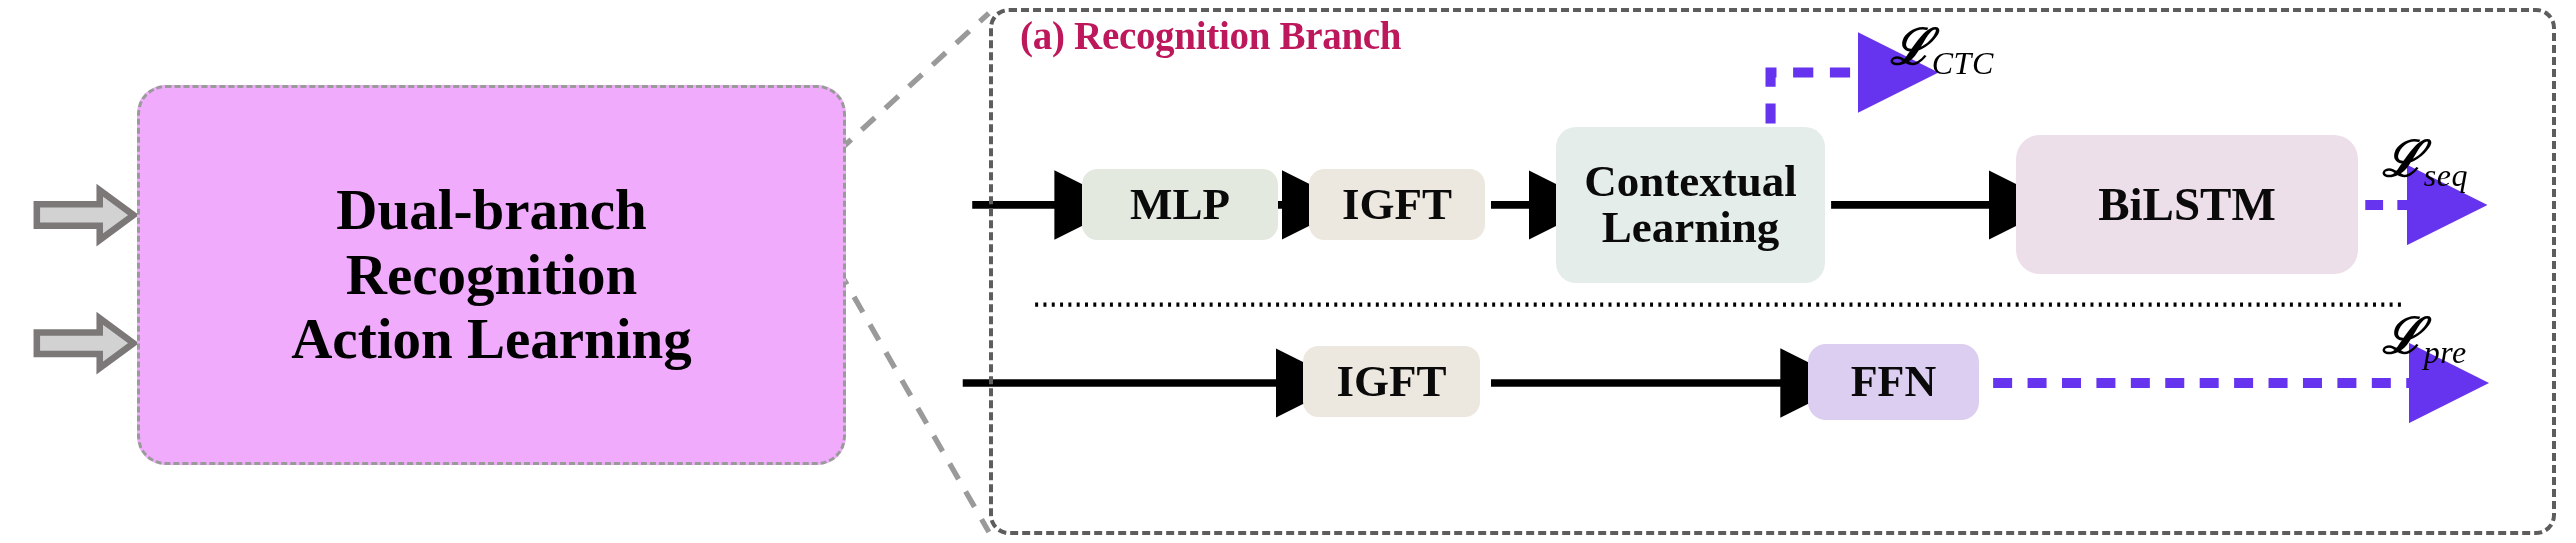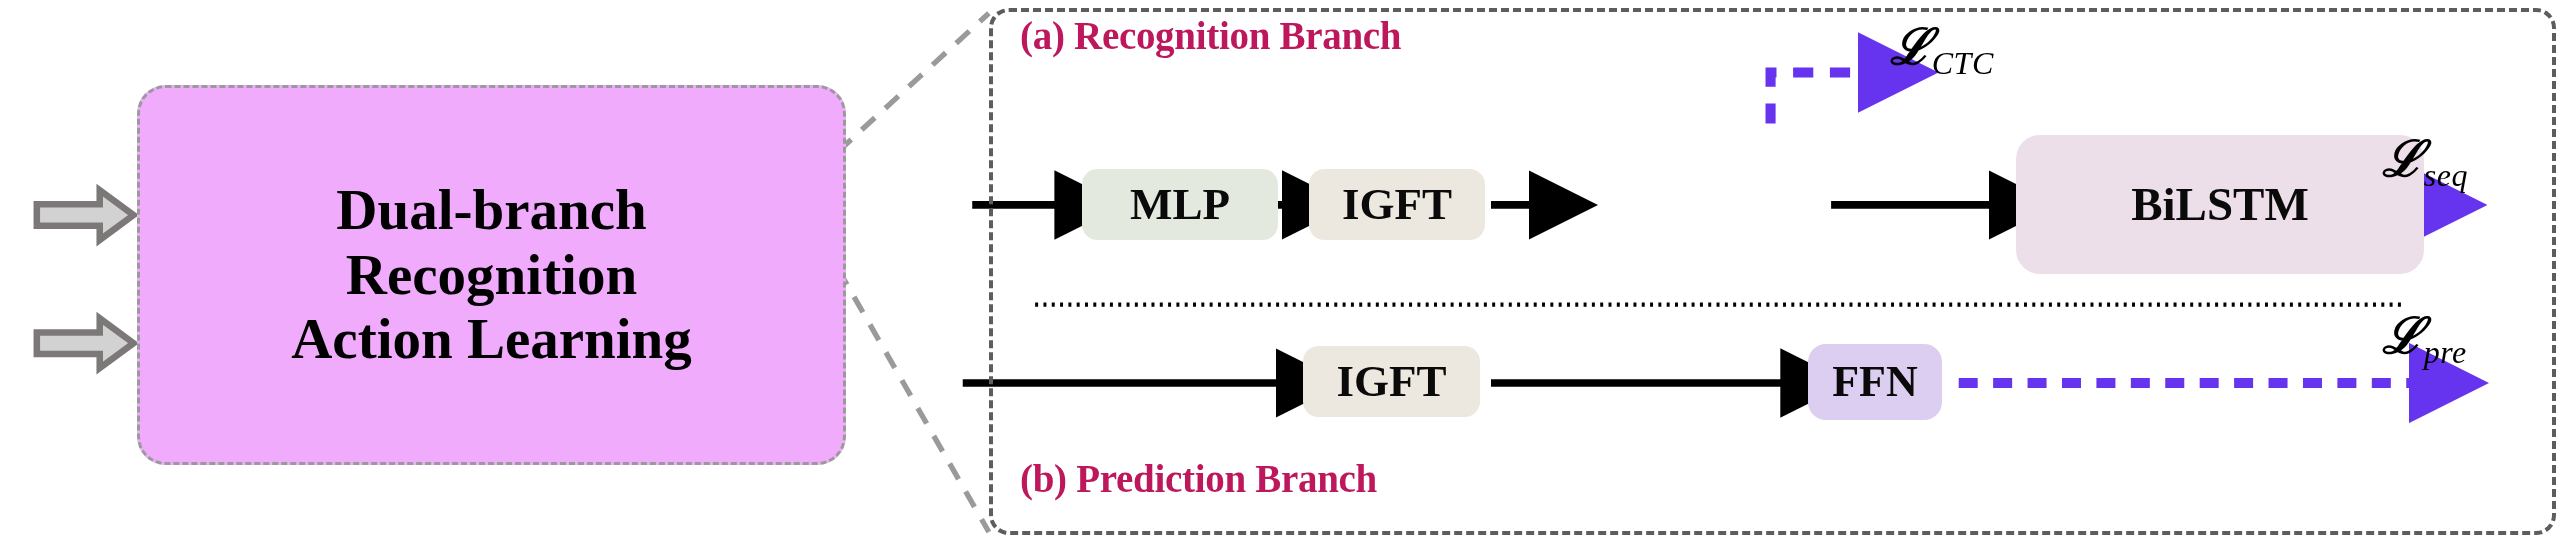--- a/index.html
+++ b/index.html
@@ -39,24 +39,24 @@
   .block{
     position:absolute; box-sizing:border-box; border-radius:15.4px;
     display:flex; align-items:center; justify-content:center; text-align:center;
     font-family:"Liberation Serif", serif; font-weight:bold; color:#0a0a0a;
     line-height:1.02;
   }
   #blk-mlp      { left:1082px; top:169px; width:196px; height:71px; font-size:45px; background:#E3E9DE; }
   #blk-igft-top { left:1309px; top:169px; width:176px; height:71px; font-size:45px; background:#EDE8DF; }
   #blk-ctx      { left:1556px; top:127px; width:269px; height:156px; font-size:45px; background:#E5EDEB;
                   border-radius:20px; flex-direction:column; }
-  #blk-bilstm   { left:2016px; top:135px; width:408px; height:139px; font-size:47px; background:#EDDFE9;
+  #blk-bilstm   { left:2016px; top:135px; width:342px; height:139px; font-size:47px; background:#EDDFE9;
                   border-radius:24px; }
   #blk-igft-bot { left:1303px; top:346px; width:177px; height:71px; font-size:45px; background:#EDE8DF; }
-  #blk-ffn      { left:1808px; top:344px; width:134px; height:76px; font-size:44px; background:#DCCEF0;
+  #blk-ffn      { left:1808px; top:344px; width:171px; height:76px; font-size:44px; background:#DCCEF0;
                   border-radius:18px; }
 
   
   .loss{
     position:absolute; white-space:nowrap; color:#000;
     font-family:"Liberation Serif", serif;
   }
   .loss .cal{ font-size:50px; font-style:italic; font-weight:bold; font-family:"DejaVu Serif", serif; }
   .loss .sub{ font-size:32px; font-style:italic; vertical-align:-0.30em; letter-spacing:0.6px; }
   #loss-ctc{ left:1890px; top:10.7px; }
@@ -117,26 +117,29 @@
 
   <div id="left-box">
     <div class="ln">Dual-branch</div>
     <div class="ln">Recognition</div>
     <div class="ln">Action Learning</div>
   </div>
 
   <div id="right-panel"></div>
 
   <div class="branch-title" id="title-a">(a) Recognition Branch</div>
-  <div class="branch-title" id="title-b">(b) Prediction Branch</div>
 
   <div class="block" id="blk-mlp">MLP</div>
 
   <div class="block" id="blk-igft-top">IGFT</div>
 
+  <div class="block" id="blk-ctx">
+    <span>Contextual</span>
+    <span>Learning</span>
+  </div>
 
   <div class="block" id="blk-bilstm">BiLSTM</div>
 
   <div class="block" id="blk-igft-bot">IGFT</div>
 
   <div class="block" id="blk-ffn">FFN</div>
 
   <div class="loss" id="loss-ctc">
     <span class="cal">ℒ</span><span class="sub">CTC</span>
   </div>

